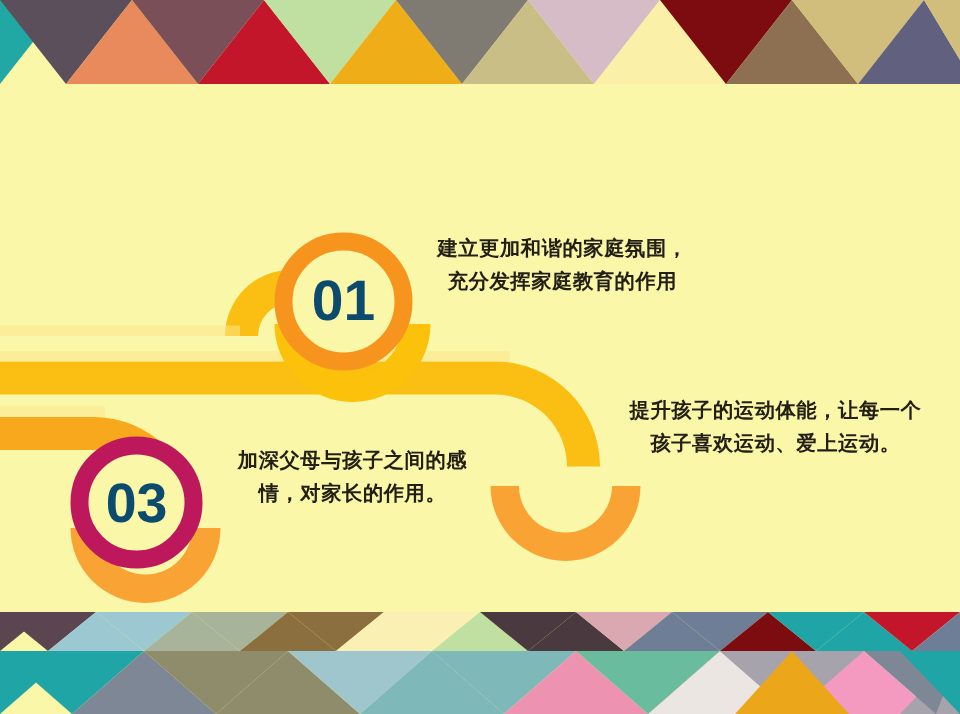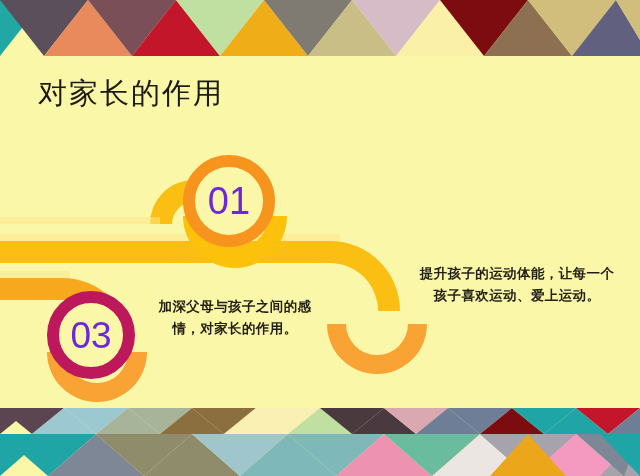--- a/index.html
+++ b/index.html
@@ -63,22 +63,22 @@
     position: absolute;
     border-radius: 50%;
     display: flex;
     align-items: center;
     justify-content: center;
     box-sizing: border-box;
     background: #FAF7A8;
   }
   .node-circle .num {
     font-family: "Liberation Sans", "DejaVu Sans", sans-serif;
-    font-weight: 400;
-    color: #6d28d9;
+    font-weight: 700;
+    color: #0c4a6e;
     line-height: 1;
   }
 
   #node-01 {
     left: 183px; top: 99px;
     width: 92px; height: 92px;
     border: 12px solid #F7941E;
   }
   #node-01 .num { font-size: 38px; }
 
@@ -155,25 +155,25 @@
       <path d="M0,178 L340,178 L340,185 L0,185 Z" fill="#FDE88A" opacity="0.55"></path>
       <path d="M0,215 L70,215 L70,222 L0,222 Z" fill="#FDE88A" opacity="0.55"></path>
 
       <path d="M183,160 A52,52 0 0 0 287,160 L268,160 A33,33 0 0 1 202,160 Z" fill="#FBC10B"></path>
 
       <path d="M327,268 A50,50 0 0 0 427,268 L408,268 A31,31 0 0 1 346,268 Z" fill="#F7941E" opacity="0.85"></path>
 
       <path d="M47,296 A50,50 0 0 0 147,296 L128,296 A31,31 0 0 1 66,296 Z" fill="#F7941E" opacity="0.85"></path>
     </svg>
 
-    <div id="page-title">对家长的作用</div>
 
     <div class="node-circle" id="node-01">
       <span class="num">01</span>
     </div>
+    <div class="node-text" id="text-01">建立更加和谐的家庭氛围，充分发挥家庭教育的作用</div>
 
     <div class="node-text" id="text-02">提升孩子的运动体能，让每一个孩子喜欢运动、爱上运动。</div>
 
     <div class="node-circle" id="node-03">
       <span class="num">03</span>
     </div>
     <div class="node-text" id="text-03">加深父母与孩子之间的感情，对家长的作用。</div>
 
   </div>
 

